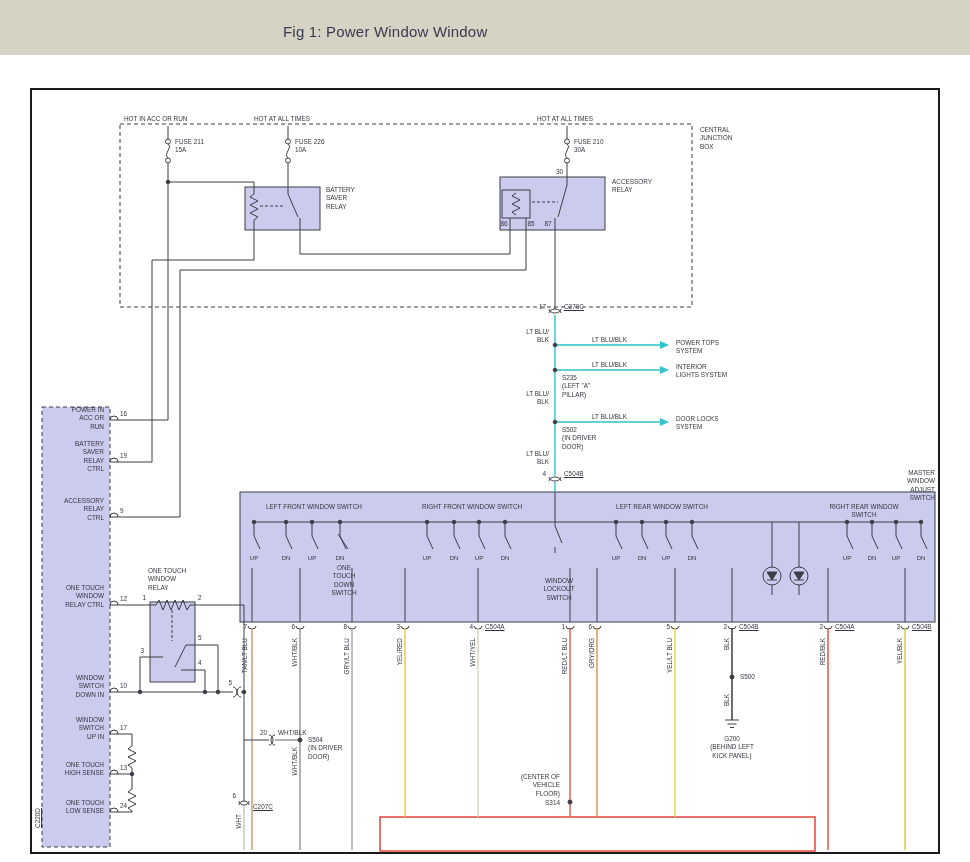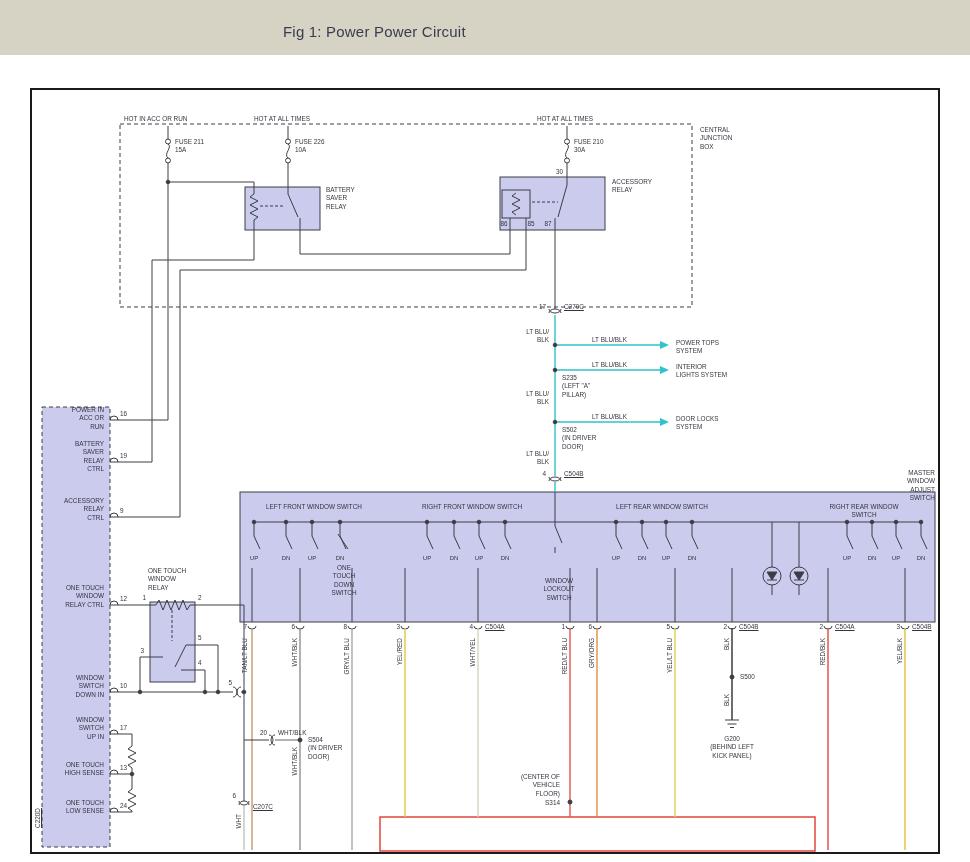--- a/index.html
+++ b/index.html
@@ -10,21 +10,21 @@
   .diagram svg{position:absolute;left:0;top:0}
   .labels{position:absolute;left:0;top:0;width:906px;height:762px}
   .dlabel{position:absolute;font-size:6.4px;line-height:1.3;color:#34343f;white-space:pre-line;letter-spacing:0}
   .vert{writing-mode:vertical-rl;transform:rotate(180deg)}
   .und{text-decoration:underline}
 </style>
 </head>
 <body>
 
 <div class="banner">
-  <div class="title">Fig 1: Power Power Circuit</div>
+  <div class="title">Fig 1: Power Window Window</div>
 </div>
 
 <div class="diagram">
   <svg width="906" height="762" viewBox="0 0 906 762">
     <g stroke="#3c3c46" fill="none" stroke-width="1">
 
       <rect x="88" y="34" width="572" height="183" stroke-dasharray="4 3"></rect>
       <rect x="10" y="317" width="68" height="440" stroke-dasharray="4 3" fill="#cbcbee"></rect>
       <rect x="213" y="97" width="75" height="43" fill="#cbcbee"></rect>
       <rect x="468" y="87" width="105" height="53" fill="#cbcbee"></rect>

